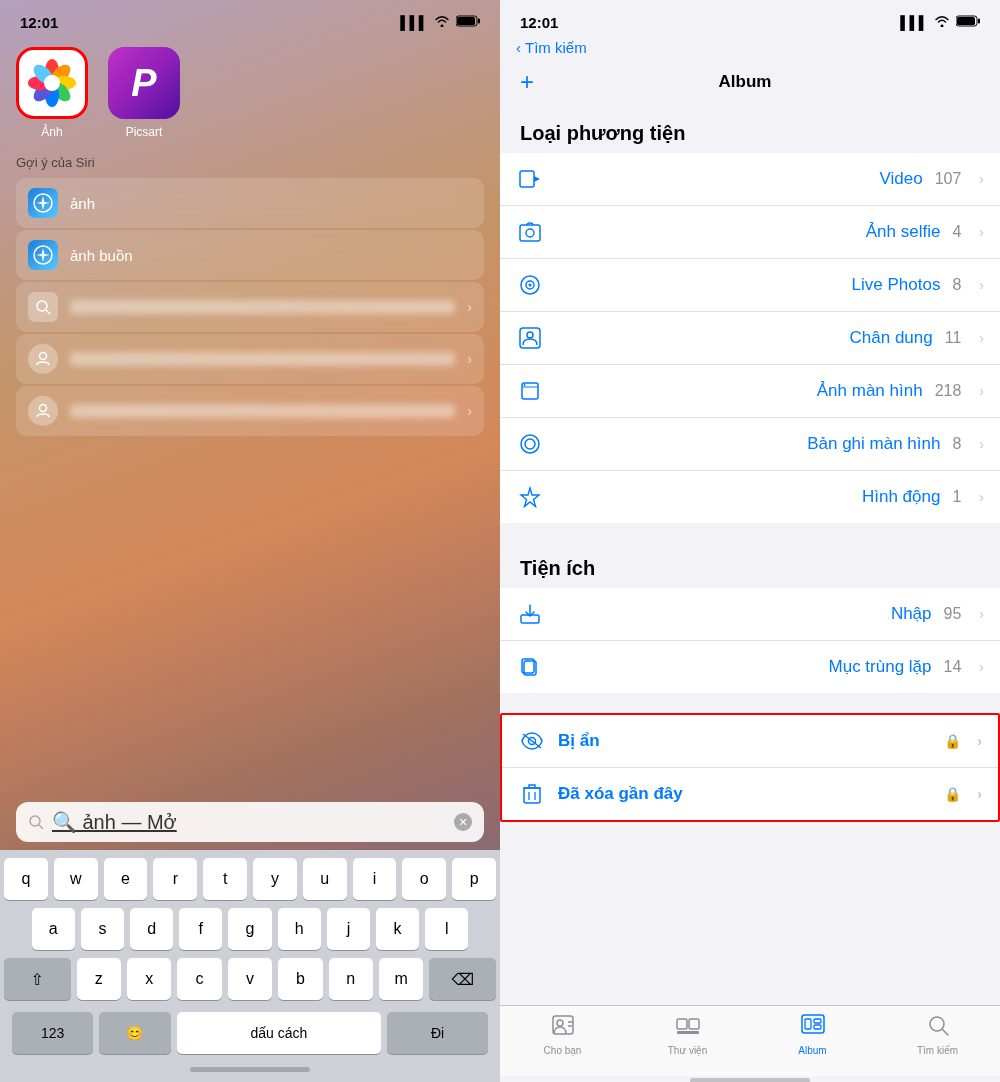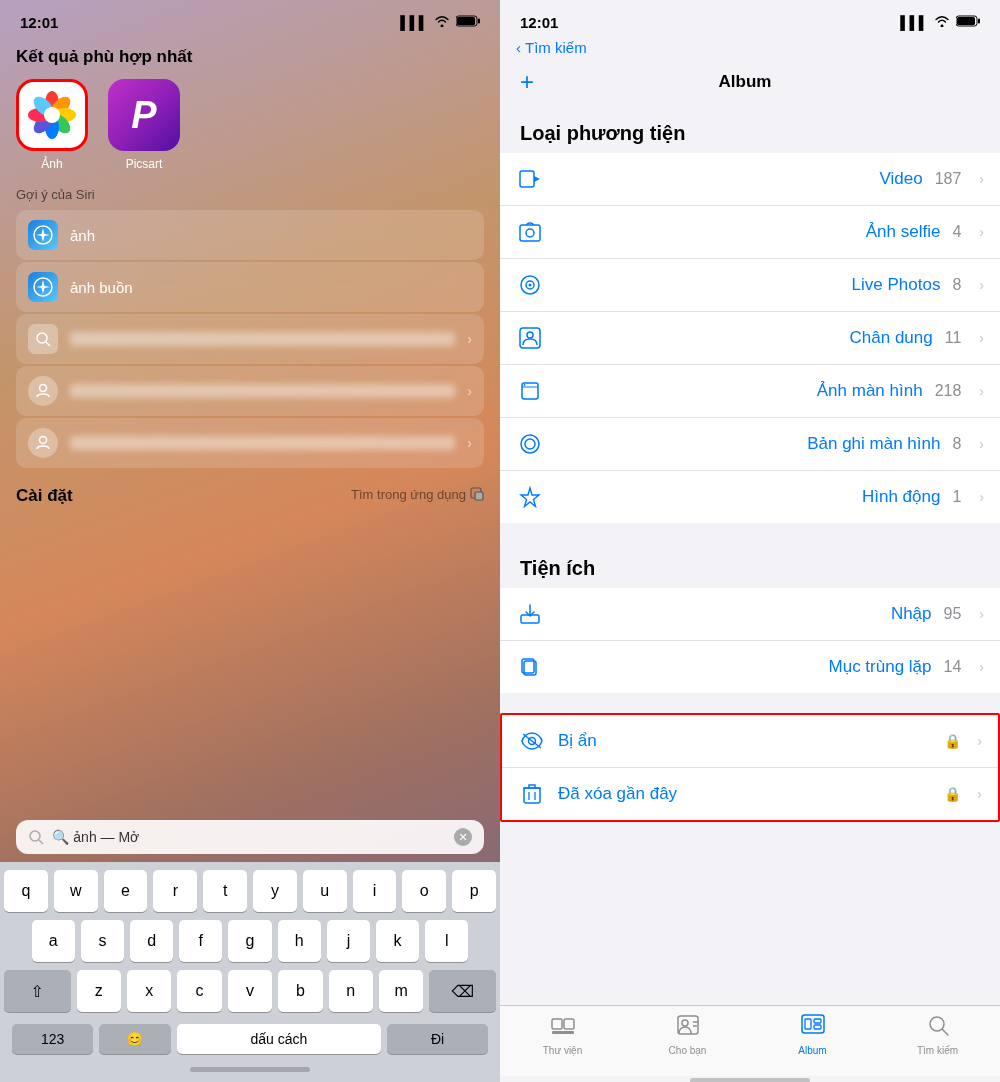--- a/index.html
+++ b/index.html
@@ -187,22 +187,23 @@
       display: flex;
       align-items: center;
       background: rgba(255,255,255,0.9);
       border-radius: 12px;
       padding: 8px 12px;
       gap: 8px;
     }
 
     .search-bar-text {
       flex: 1;
-      font-size: 14px;
+      font-size: 20px;
       color: #333;
+      text-decoration: underline;
     }
 
     .search-bar-clear {
       width: 18px;
       height: 18px;
       background: #aaa;
       border-radius: 50%;
       display: flex;
       align-items: center;
       justify-content: center;
@@ -252,21 +253,21 @@
       display: flex;
       justify-content: space-between;
       align-items: center;
       padding: 4px 8px;
       gap: 6px;
     }
 
     .toolbar-key {
       background: #abb0b7;
       border-radius: 5px;
-      height: 30px;
+      height: 42px;
       display: flex;
       align-items: center;
       justify-content: center;
       font-size: 14px;
       color: #000;
       box-shadow: 0 1px 0 rgba(0,0,0,0.3);
       cursor: pointer;
     }
 
     
@@ -382,20 +383,21 @@
       color: #8e8e93;
       font-size: 14px;
       margin-right: 4px;
     }
 
     .hidden-group {
       border: 2.5px solid red;
       border-radius: 2px;
       margin: 0 0 2px 0;
       background: white;
+      font-weight: bold;
     }
 
     .hidden-item {
       display: flex;
       align-items: center;
       padding: 12px 16px;
       border-bottom: 0.5px solid #e0e0e5;
       background: white;
       gap: 12px;
     }
@@ -489,21 +491,20 @@
         <svg width="24" height="12" viewBox="0 0 24 12">
             <rect x="0" y="1" width="21" height="10" rx="2.5" ry="2.5" stroke="#000" stroke-width="1" fill="none"></rect>
             <rect x="1" y="2" width="18" height="8" rx="1.5" fill="#000"></rect>
             <rect x="22" y="3.5" width="2" height="5" rx="1" fill="#000"></rect>
           </svg>
       </span>
     </div>
   </div>
 
   <div class="left-content">
-    <div class="best-results-title">Kết quả phù hợp nhất</div>
 
     <div class="app-grid">
       <div class="app-item">
         <div class="app-icon photos-icon">
           <svg class="photos-pinwheel" viewBox="0 0 56 56">
             <circle cx="28" cy="28" r="28" fill="white"></circle>
 
             <ellipse cx="28" cy="16" rx="7" ry="12" fill="#FF3B30" transform="rotate(0 28 28)"></ellipse>
 
             <ellipse cx="28" cy="16" rx="7" ry="12" fill="#FF9500" transform="rotate(45 28 28)"></ellipse>
@@ -579,31 +580,20 @@
           <svg width="16" height="16" viewBox="0 0 16 16">
               <circle cx="8" cy="5" r="3.5" stroke="white" stroke-width="1.5" fill="none"></circle>
               <path d="M2 14 C2 10 14 10 14 14" stroke="white" stroke-width="1.5" fill="none"></path>
             </svg>
         </div>
         <div class="blurred-text"></div>
         <span class="chevron">›</span>
       </div>
     </div>
 
-    <div class="section-header-row">
-      <span class="section-label">Cài đặt</span>
-      <span class="find-in-app">
-        <span>Tìm trong ứng dụng</span>
-        <svg width="14" height="14" viewBox="0 0 14 14">
-            <rect x="1" y="1" width="10" height="10" rx="1.5" fill="none" stroke="#555" stroke-width="1.2"></rect>
-            <path d="M5 5 L13 5 L13 13 L5 13 Z" fill="#aaa" stroke="none"></path>
-            <rect x="5" y="5" width="8" height="8" rx="1.5" fill="none" stroke="#555" stroke-width="1.2"></rect>
-          </svg>
-      </span>
-    </div>
   </div>
 
   <div class="search-bar-container">
     <div class="search-bar">
       <svg width="16" height="16" viewBox="0 0 16 16">
           <circle cx="7" cy="7" r="5" stroke="#aaa" stroke-width="1.5" fill="none"></circle>
           <line x1="11" y1="11" x2="15" y2="15" stroke="#aaa" stroke-width="1.5"></line>
         </svg>
       <span class="search-bar-text">🔍 ảnh — Mở</span>
       <div class="search-bar-clear">✕</div>
@@ -699,21 +689,21 @@
     <div class="section-group">
 
       <div class="list-item">
         <div class="list-item-icon">
           <svg width="22" height="18" viewBox="0 0 22 18">
               <rect x="1" y="1" width="14" height="16" rx="2" stroke="#007AFF" stroke-width="1.5" fill="none"></rect>
               <polygon points="15,6 21,9 15,12" fill="#007AFF"></polygon>
             </svg>
         </div>
         <span class="list-item-label">Video</span>
-        <span class="list-item-count">187</span>
+        <span class="list-item-count">107</span>
         <span class="list-item-chevron">›</span>
       </div>
 
       <div class="list-item">
         <div class="list-item-icon">
           <svg width="22" height="22" viewBox="0 0 22 22">
               <rect x="1" y="4" width="20" height="16" rx="2" stroke="#007AFF" stroke-width="1.5" fill="none"></rect>
               <circle cx="11" cy="12" r="4" stroke="#007AFF" stroke-width="1.5" fill="none"></circle>
               <path d="M8 4 C8 2.5 9 2 11 2 C13 2 14 2.5 14 4" stroke="#007AFF" stroke-width="1.5" fill="none"></path>
             </svg>
@@ -840,43 +830,43 @@
             </svg>
         </div>
         <span class="list-item-label">Đã xóa gần đây</span>
         <span class="list-item-lock">🔒</span>
         <span class="list-item-chevron">›</span>
       </div>
     </div>
   </div>
 
   <div class="tab-bar">
-    <div class="tab-item">
-      <span class="tab-icon">
-        <svg width="24" height="22" viewBox="0 0 24 22">
-            <rect x="1" y="5" width="10" height="10" rx="1.5" stroke="#8e8e93" stroke-width="1.5" fill="none"></rect>
-            <rect x="13" y="5" width="10" height="10" rx="1.5" stroke="#8e8e93" stroke-width="1.5" fill="none"></rect>
-            <rect x="1" y="17" width="22" height="3" rx="1" fill="#8e8e93"></rect>
-          </svg>
-      </span>
-      <span class="tab-label">Thư viện</span>
-    </div>
     <div class="tab-item">
       <span class="tab-icon">
         <svg width="24" height="22" viewBox="0 0 24 22">
             <rect x="2" y="2" width="20" height="18" rx="2.5" stroke="#8e8e93" stroke-width="1.5" fill="none"></rect>
             <circle cx="9" cy="9" r="3" stroke="#8e8e93" stroke-width="1.5" fill="none"></circle>
             <path d="M3 20 C3 15 6 13 9 13 C12 13 15 15 15 20" stroke="#8e8e93" stroke-width="1.5" fill="none"></path>
             <line x1="17" y1="8" x2="22" y2="8" stroke="#8e8e93" stroke-width="1.5"></line>
             <line x1="17" y1="12" x2="21" y2="12" stroke="#8e8e93" stroke-width="1.5"></line>
           </svg>
       </span>
       <span class="tab-label">Cho bạn</span>
     </div>
     <div class="tab-item">
+      <span class="tab-icon">
+        <svg width="24" height="22" viewBox="0 0 24 22">
+            <rect x="1" y="5" width="10" height="10" rx="1.5" stroke="#8e8e93" stroke-width="1.5" fill="none"></rect>
+            <rect x="13" y="5" width="10" height="10" rx="1.5" stroke="#8e8e93" stroke-width="1.5" fill="none"></rect>
+            <rect x="1" y="17" width="22" height="3" rx="1" fill="#8e8e93"></rect>
+          </svg>
+      </span>
+      <span class="tab-label">Thư viện</span>
+    </div>
+    <div class="tab-item">
       <span class="tab-icon active">
         <svg width="24" height="22" viewBox="0 0 24 22">
             <rect x="1" y="1" width="22" height="18" rx="2.5" stroke="#007AFF" stroke-width="1.5" fill="none"></rect>
             <rect x="4" y="5" width="6" height="10" rx="1" stroke="#007AFF" stroke-width="1.3" fill="none"></rect>
             <rect x="13" y="5" width="7" height="4" rx="1" stroke="#007AFF" stroke-width="1.3" fill="none"></rect>
             <rect x="13" y="11" width="7" height="4" rx="1" stroke="#007AFF" stroke-width="1.3" fill="none"></rect>
           </svg>
       </span>
       <span class="tab-label active">Album</span>
     </div>

